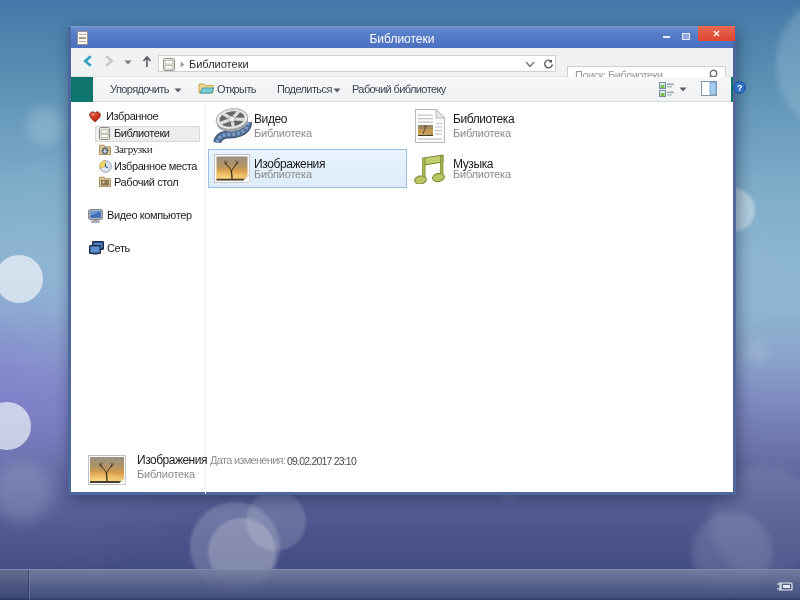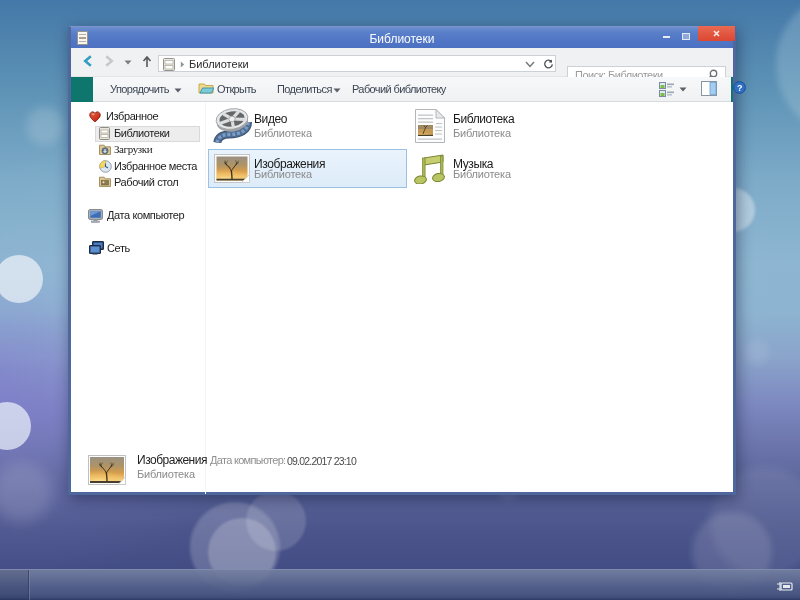--- a/index.html
+++ b/index.html
@@ -181,21 +181,21 @@
         <circle cx="4.5" cy="6.3" r="1" fill="#f3e6b8"></circle>
       </svg>
   <div class="glyph side" style="left:43px;top:74px;">Рабочий стол</div>
   <svg class="glyph" style="left:17px;top:107px;" width="15" height="14">
         <rect x="0.7" y="0.7" width="13.6" height="9.6" rx="1" fill="#b9bec5" stroke="#6e747c" stroke-width="1"></rect>
         <rect x="2.2" y="2.2" width="10.6" height="6.6" fill="#3e6db5"></rect>
         <path d="M2.2,2.2 L12.8,2.2 L2.2,7 Z" fill="#6f9ad2"></path>
         <rect x="5.5" y="10.5" width="4" height="1.5" fill="#9aa0a8"></rect>
         <rect x="3.5" y="12" width="8" height="1.3" fill="#b9bec5" stroke="#80868e" stroke-width="0.6"></rect>
       </svg>
-  <div class="glyph side" style="left:36px;top:107px;">Дата компьютер</div>
+  <div class="glyph side" style="left:36px;top:107px;">Видео компьютер</div>
   <svg class="glyph" style="left:18px;top:139px;" width="15" height="14">
         <rect x="3.5" y="0.5" width="11" height="8" rx="0.5" fill="#2a3f63" stroke="#1c2c48"></rect>
         <rect x="4.7" y="1.7" width="8.6" height="5.6" fill="#4a7ec2"></rect>
         <rect x="0.5" y="4.5" width="11" height="8" rx="0.5" fill="#3a5580" stroke="#1c2c48"></rect>
         <rect x="1.7" y="5.7" width="8.6" height="5.6" fill="#5b8fd0"></rect>
         <rect x="3.5" y="12.7" width="5" height="1" fill="#5a6a80"></rect>
       </svg>
   <div class="glyph side" style="left:36px;top:140px;">Сеть</div>
 
   <svg class="glyph" style="left:141px;top:5px;" width="40" height="37">
@@ -284,21 +284,21 @@
     <rect x="2" y="12" width="34" height="16" fill="url(#glow1)"></rect>
     <rect x="2" y="26" width="34" height="2" fill="#47402f"></rect>
     <g stroke="#3a2f1f" fill="none" stroke-linecap="round">
       <path d="M19,26 C19,22.5 18.6,20 18.4,18" stroke-width="1.3"></path>
       <path d="M18.4,18 C17.2,15 14.8,13.5 12.8,10.5 M18.4,18 C19.8,15 21.6,14 23.6,10.5" stroke-width="1"></path>
       <path d="M13.8,12.5 C12.8,11.3 11.8,10.8 11.3,9.2 M12.8,10.5 L12,7.8 M12.8,10.5 L14.4,7.9 M22.6,12.2 C23.8,11.4 24.4,10.6 25.6,9.6 M23.6,10.5 L22.8,7.8 M23.6,10.5 L25.4,8" stroke-width="0.6"></path>
     </g>
     <path d="M30,29.5 L37.5,29.5 L37.5,22 Z" fill="#fff" stroke="#c9c9c9" stroke-width="0.8"></path>
   </svg>
   <div class="glyph" style="left:66px;top:351px;color:#222;font-size:12px;letter-spacing:-0.5px;">Изображения</div>
-  <div class="glyph" style="left:139px;top:352px;color:#8f8f8f;font-size:11px;letter-spacing:-0.7px;">Дата компьютер:</div>
+  <div class="glyph" style="left:139px;top:352px;color:#8f8f8f;font-size:11px;letter-spacing:-0.7px;">Дата изменения:</div>
   <div class="glyph" style="left:216px;top:353px;color:#4a4a4a;font-size:10.5px;letter-spacing:-0.8px;">09.02.2017 23:10</div>
   <div class="glyph tsub" style="left:66px;top:366px;">Библиотека</div>
  </div>
 </div>
 
 <div class="taskbar">
  <div class="tb-start"></div>
  <svg style="position:absolute;right:6px;top:11px;" width="17" height="11">
   <rect x="4" y="2" width="11" height="7" rx="1" fill="none" stroke="#e8ecf2" stroke-width="1.2"></rect>
   <rect x="6" y="4" width="7" height="3" fill="#e8ecf2"></rect>

